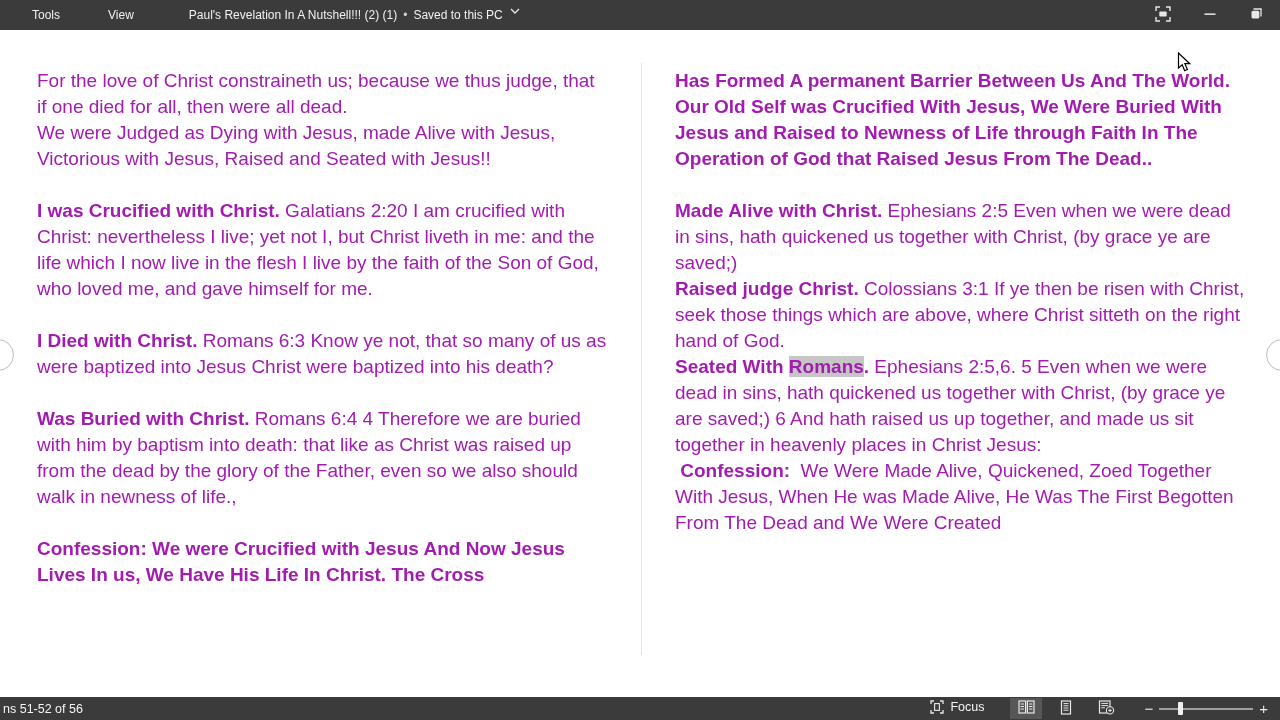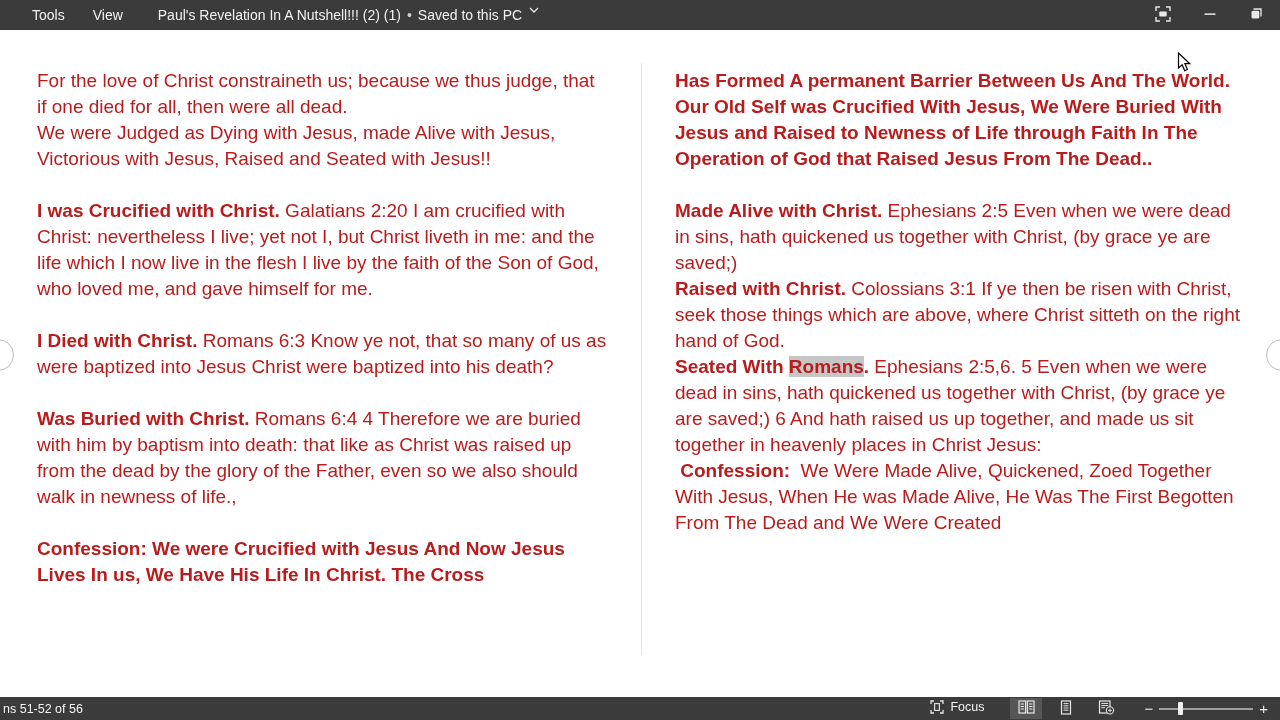--- a/index.html
+++ b/index.html
@@ -1,32 +1,32 @@
 <!DOCTYPE html>
 <html><head>
 <meta charset="utf-8">
 <style>
   html,body{margin:0;padding:0;background:#222;}
   .screen{position:relative;width:1280px;height:720px;background:#ffffff;overflow:hidden;
           font-family:"Liberation Sans", sans-serif;}
 
   
   .titlebar{position:absolute;top:0;left:0;width:1280px;height:30px;background:#3b3b3b;
-            color:#f2f2f2;display:flex;align-items:center;font-size:14px;}
+            color:#f2f2f2;display:flex;align-items:center;font-size:12px;gap:20px;}
   .menu-item{padding:0 14px;height:100%;display:flex;align-items:center;cursor:default;}
   .menu-item:first-child{margin-left:18px;}
   .title-group{display:flex;align-items:flex-start;margin-left:21px;white-space:nowrap;}
   .title-group .sep{margin:0 6px;color:#cfcfcf;}
   .title-chevron{margin-left:7px;display:flex;align-items:center;}
   .win-controls{position:absolute;right:0;top:0;height:30px;display:flex;}
   .win-btn{width:47px;height:30px;display:flex;align-items:center;justify-content:center;}
 
   
   .content{position:absolute;top:30px;left:0;width:1280px;height:667px;background:#ffffff;}
-  .column{position:absolute;top:38px;width:572px;font-size:19px;line-height:26px;color:#b91c1c;}
+  .column{position:absolute;top:38px;width:572px;font-size:19px;line-height:26px;color:#a21caf;}
   .column-left{left:37px;}
   .column-right{left:675px;}
   .divider{position:absolute;left:641px;top:33px;height:592px;width:1px;background:#e4e4e4;}
   .para{margin:0;white-space:pre-wrap;}
   .para.blank{height:26px;}
   .run.bold{font-weight:bold;}
   .run.hl{background:#c6c6c6;}
 
   .nav-circle{position:absolute;width:30px;height:30px;border-radius:50%;
               border:1px solid #bdbdbd;background:#fff;top:309px;}
@@ -109,21 +109,21 @@
         <p class="para blank"></p>
         <p class="para"><span class="run bold">Was Buried with Christ.</span><span class="run"> Romans 6:4 4 Therefore we are buried with him by baptism into death: that like as Christ was raised up from the dead by the glory of the Father, even so we also should walk in newness of life.,</span></p>
         <p class="para blank"></p>
         <p class="para"><span class="run bold">Confession: We were Crucified with Jesus And Now Jesus Lives In us, We Have His Life In Christ. The Cross</span></p>
       </div>
     <div class="divider"></div>
     <div class="column column-right">
         <p class="para"><span class="run bold">Has Formed A permanent Barrier Between Us And The World. Our Old Self was Crucified With Jesus, We Were Buried With Jesus and Raised to Newness of Life through Faith In The Operation of God that Raised Jesus From The Dead..</span></p>
         <p class="para blank"></p>
         <p class="para"><span class="run bold">Made Alive with Christ.</span><span class="run"> Ephesians 2:5 Even when we were dead in sins, hath quickened us together with Christ, (by grace ye are saved;)</span></p>
-        <p class="para"><span class="run bold">Raised with Christ.</span><span class="run"> Colossians 3:1 If ye then be risen with Christ, seek those things which are above, where Christ sitteth on the right hand of God.</span></p>
+        <p class="para"><span class="run bold">Raised judge Christ.</span><span class="run"> Colossians 3:1 If ye then be risen with Christ, seek those things which are above, where Christ sitteth on the right hand of God.</span></p>
         <p class="para"><span class="run bold">Seated With </span><span class="run bold hl">Romans</span><span class="run bold">.</span><span class="run"> Ephesians 2:5,6. 5 Even when we were dead in sins, hath quickened us together with Christ, (by grace ye are saved;) 6 And hath raised us up together, and made us sit together in heavenly places in Christ Jesus:</span></p>
         <p class="para"><span class="run bold"> Confession: </span><span class="run"> We Were Made Alive, Quickened, Zoed Together With Jesus, When He was Made Alive, He Was The First Begotten From The Dead and We Were Created</span></p>
       </div>
 
     <div class="nav-circle nav-left"></div>
     <div class="nav-circle nav-right"></div>
 
     <span class="cursor">
       <svg width="18" height="22" viewBox="0 0 18 22">
         <path d="M1.5 1 L1.5 16 L5.2 12.7 L7.7 18.7 L10.4 17.5 L7.9 11.7 L12.8 11.7 Z" fill="#ffffff" stroke="#000000" stroke-width="1.2"></path>

